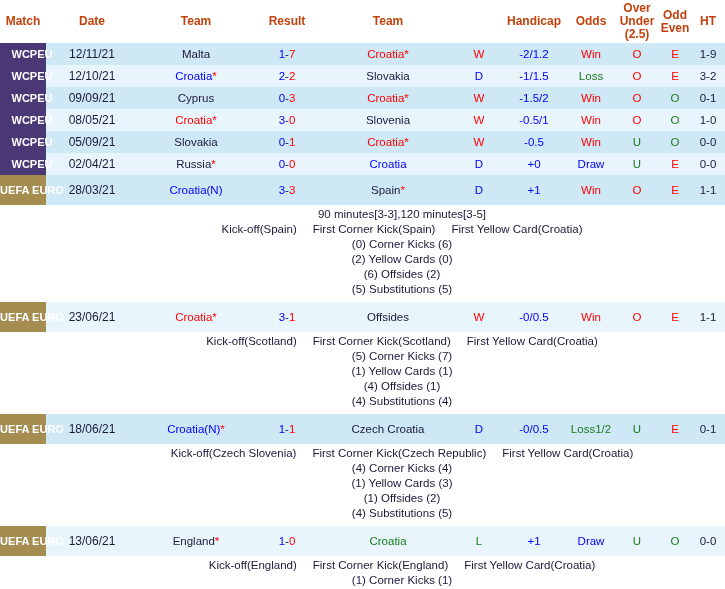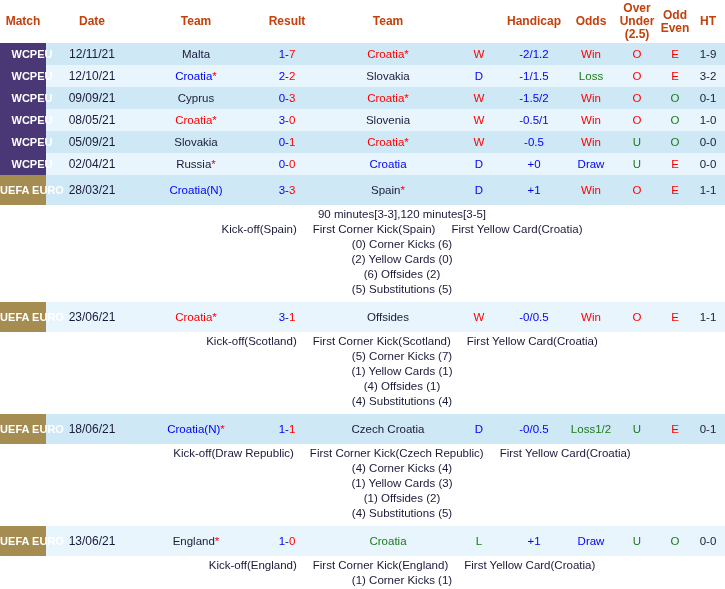--- a/index.html
+++ b/index.html
@@ -316,21 +316,21 @@
         <td class="t-blue">-0/0.5</td>
         <td class="t-green">Loss1/2</td>
         <td class="t-green">U</td>
         <td class="t-red">E</td>
         <td class="t-dark">0-1</td>
         <td class="t-red">O</td>
       </tr>
       <tr class="detail-row">
         <td colspan="12">
           <div class="detail">
-            <span class="dline events"><span>Kick-off(Draw Republic)</span><span>First Corner Kick(Czech Republic)</span><span>First Yellow Card(Croatia)</span></span>
+            <span class="dline events"><span>Kick-off(Czech Slovenia)</span><span>First Corner Kick(Czech Republic)</span><span>First Yellow Card(Croatia)</span></span>
             <span class="statline"><span>(4)</span> <span>Corner Kicks</span> <span>(4)</span></span>
             <span class="statline"><span>(1)</span> <span>Yellow Cards</span> <span>(3)</span></span>
             <span class="statline"><span>(1)</span> <span>Offsides</span> <span>(2)</span></span>
             <span class="statline"><span>(4)</span> <span>Substitutions</span> <span>(5)</span></span>
           </div>
         </td>
       </tr>
       <tr class="match-row stripe-b euro-row">
         <td class="badge-cell">
           <div class="badge euro">UEFA EURO</div>

